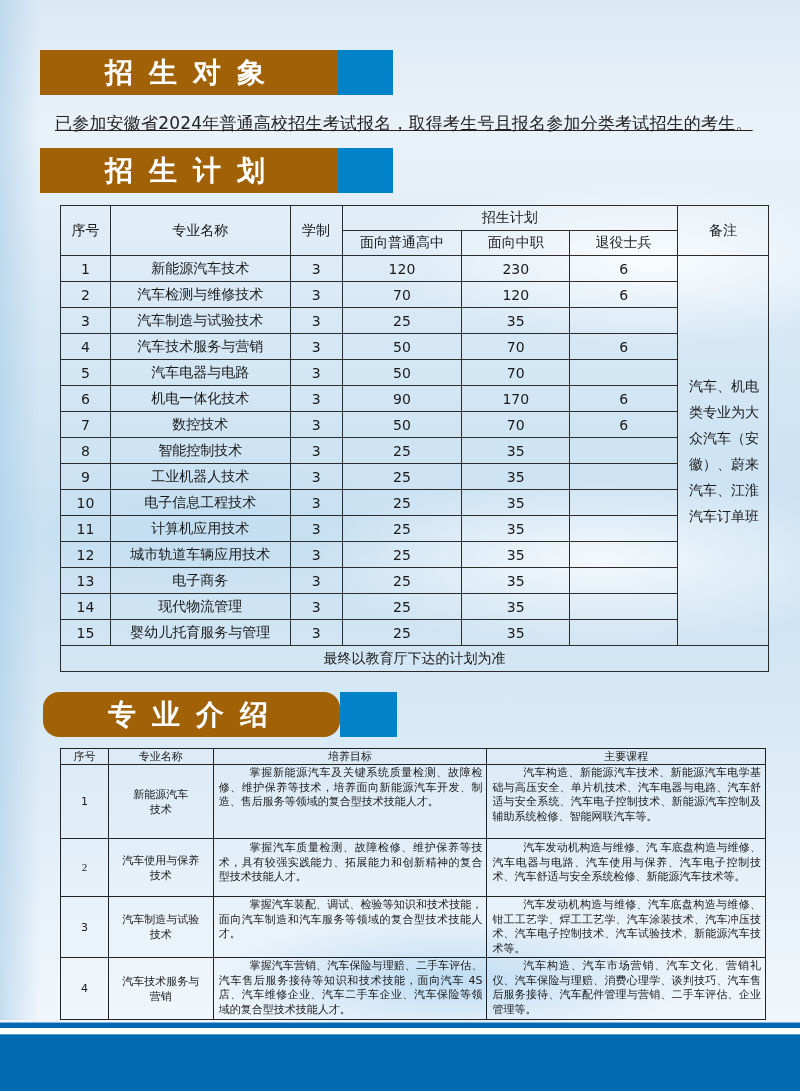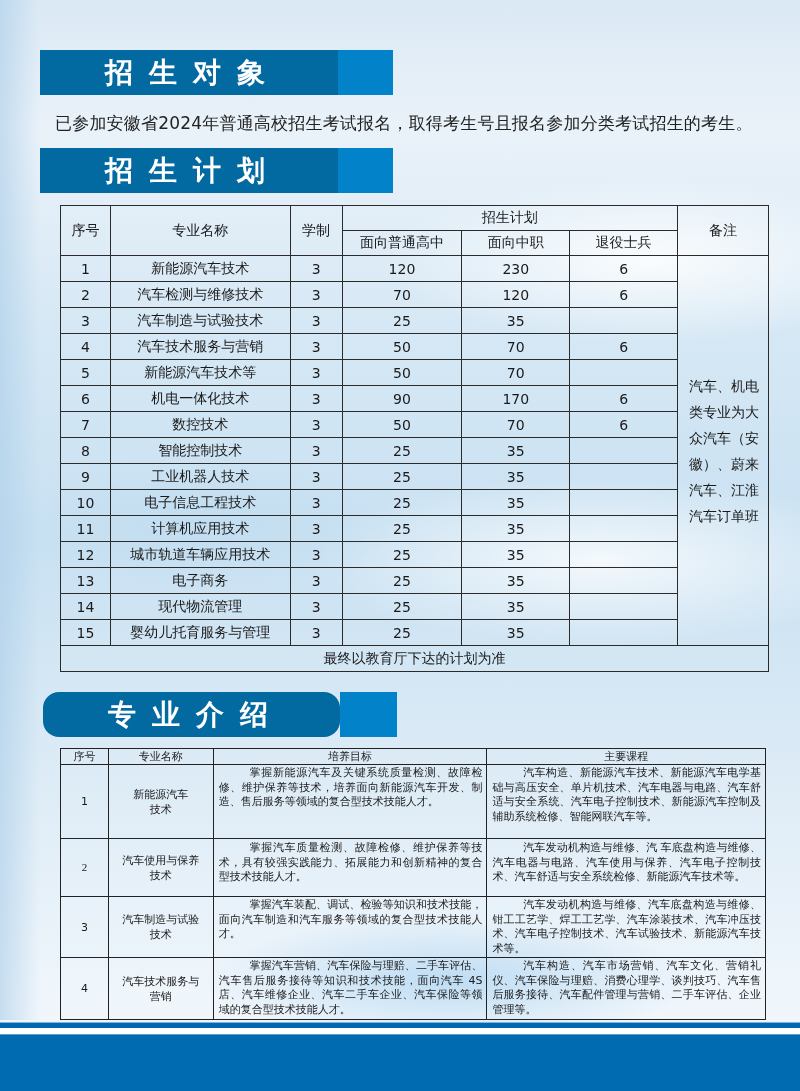--- a/index.html
+++ b/index.html
@@ -18,29 +18,29 @@
   .left-shade {
     position: absolute; left: 0; top: 0; width: 40px; height: 1020px;
     background: linear-gradient(90deg, rgba(170,205,232,0.6), rgba(170,205,232,0));
   }
 
   
   .section-bar {
     position: absolute; height: 45px; display: flex;
   }
   .section-bar .dark {
-    background: #0369a1; display: flex; align-items: center;
+    background: #a16207; display: flex; align-items: center;
     padding-left: 65px; letter-spacing: 16px;
     color: #fff; font-weight: bold; font-size: 28px;
   }
   .section-bar .light { background: #0283c9; }
 
   .intro-text {
     position: absolute; left: 55px; top: 112px;
-    font-size: 17px; color: #222; letter-spacing: 0.2px; white-space: nowrap;
+    font-size: 17px; color: #222; letter-spacing: 0.2px; white-space: nowrap; text-decoration: underline;
   }
 
   
   table { border-collapse: collapse; }
   .plan-table {
     position: absolute; left: 60px; top: 205px; width: 709px;
     font-size: 14px; color: #1a1a1a;
   }
   .plan-table td, .plan-table th {
     border: 1px solid #2b2b2b; text-align: center; font-weight: normal;
@@ -154,21 +154,21 @@
     <tr>
       <td>4</td>
       <td>汽车技术服务与营销</td>
       <td>3</td>
       <td>50</td>
       <td>70</td>
       <td>6</td>
     </tr>
     <tr>
       <td>5</td>
-      <td>新能源汽车技术等</td>
+      <td>汽车电器与电路</td>
       <td>3</td>
       <td>50</td>
       <td>70</td>
       <td></td>
     </tr>
     <tr>
       <td>6</td>
       <td>机电一体化技术</td>
       <td>3</td>
       <td>90</td>

